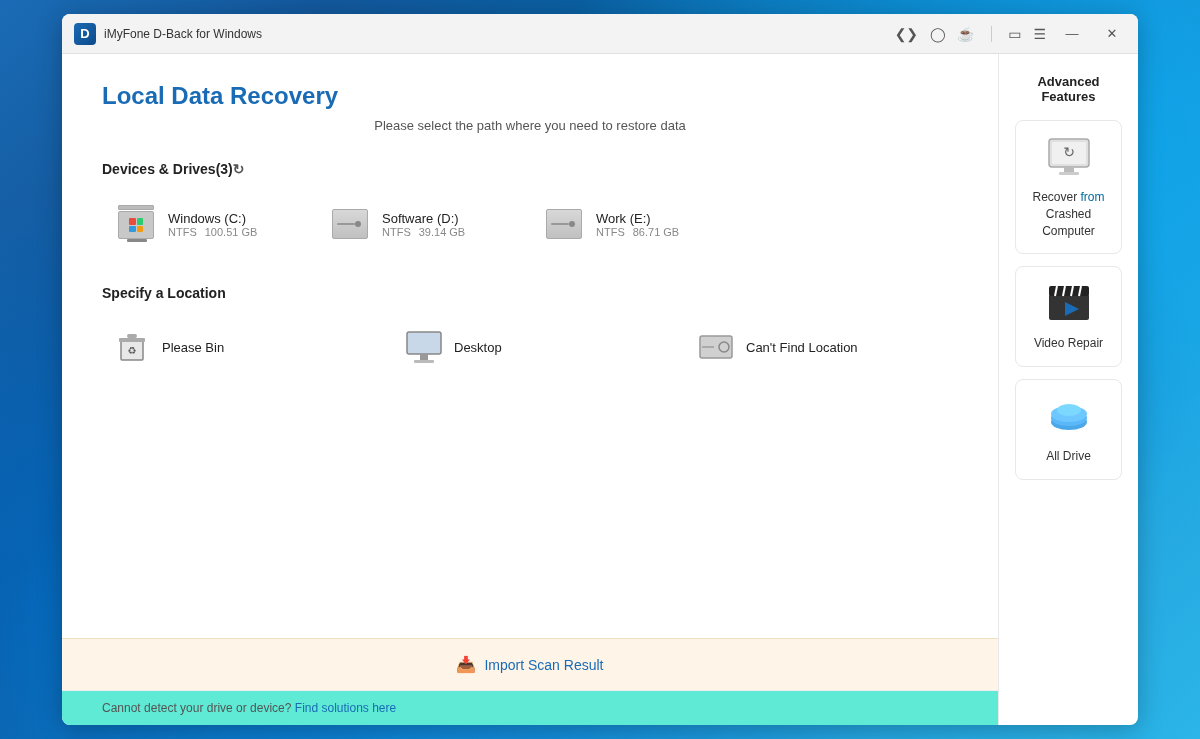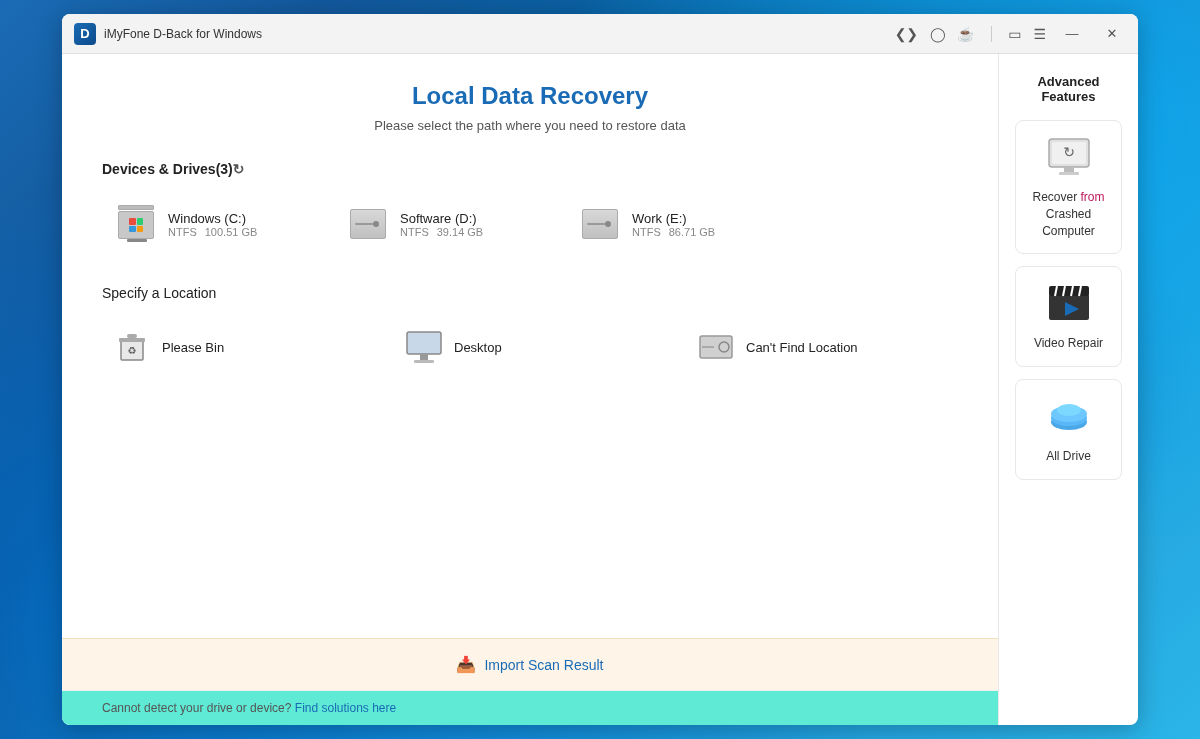--- a/index.html
+++ b/index.html
@@ -108,21 +108,21 @@
       overflow: hidden;
     }
 
     .content-area {
       flex: 1;
       padding: 28px 40px 20px 40px;
       overflow: hidden;
     }
 
     .page-title {
-      text-align: center;
+      text-align: left;
       font-size: 24px;
       font-weight: 600;
       color: #1a6bb5;
       margin-bottom: 8px;
     }
     .page-subtitle {
       text-align: center;
       font-size: 13px;
       color: #555;
       margin-bottom: 28px;
@@ -137,21 +137,21 @@
       margin-bottom: 18px;
     }
     .refresh-icon {
       font-size: 14px;
       color: #555;
       cursor: pointer;
     }
 
     .drives-grid {
       display: flex;
-      gap: 32px;
+      gap: 14px;
       margin-bottom: 32px;
     }
     .drive-item {
       display: flex;
       align-items: center;
       gap: 12px;
       padding: 10px 16px;
       cursor: pointer;
       border-radius: 6px;
       min-width: 200px;
@@ -165,21 +165,21 @@
     }
     .drive-meta {
       font-size: 11px;
       color: #888;
       display: flex;
       gap: 8px;
     }
 
     .section-title {
       font-size: 14px;
-      font-weight: 400;
+      font-weight: 700;
       color: #222;
       margin-bottom: 18px;
     }
 
     .locations-grid {
       display: grid;
       grid-template-columns: repeat(3, 1fr);
       gap: 8px 20px;
       margin-bottom: 20px;
     }
@@ -272,21 +272,21 @@
       display: flex;
       align-items: center;
       justify-content: center;
     }
     .feature-label {
       font-size: 12px;
       color: #333;
       line-height: 1.4;
     }
     .feature-label span {
-      color: #be185d;
+      color: #0369a1;
       font-weight: 500;
       text-align: right;
     }
 
     
     .hdd-drive {
       width: 38px;
       height: 36px;
       position: relative;
       flex-shrink: 0;

